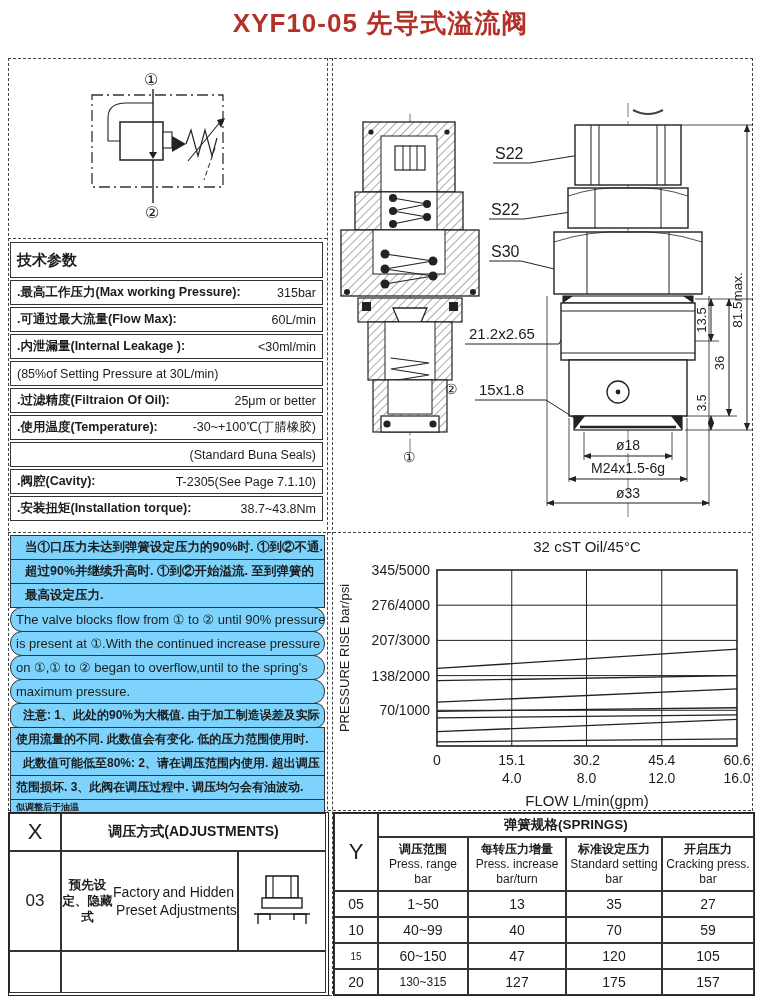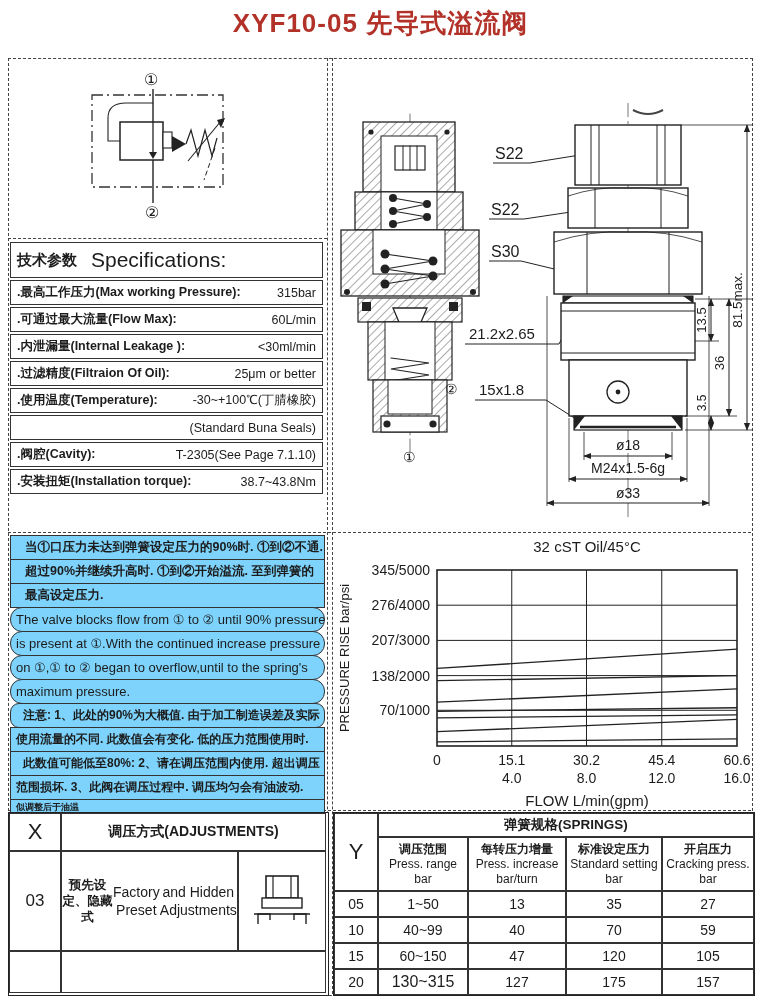--- a/index.html
+++ b/index.html
@@ -65,33 +65,36 @@
     <polyline points="178,86 183,72 190,98 197,72 204,98 209,80" fill="none" stroke="#222" stroke-width="1.2"></polyline>
     <line x1="180" y1="103" x2="213" y2="63" stroke="#222" stroke-width="1.1"></line>
     <polygon points="209,62 217,60 213,70" fill="#222"></polygon>
     <line x1="207" y1="90" x2="196" y2="122" stroke="#222" stroke-width="1" stroke-dasharray="5 3"></line>
     <text x="137" y="160" font-size="16">②</text>
   </svg>
 
   <div class="abs" style="left:10px;top:242px;width:313px;">
     <div class="spec-head" style="height:34px;">
       <span class="cn">技术参数</span>
-      <span class="en">Specifications:</span>
     </div>
     <div class="spec-row" style="height:23px;">
       <span class="lab">.最高工作压力(Max working Pressure):</span>
       <span class="val">315bar</span>
     </div>
     <div class="spec-row" style="height:23px;">
       <span class="lab">.可通过最大流量(Flow Max):</span>
       <span class="val">60L/min</span>
     </div>
     <div class="spec-row" style="height:23px;">
       <span class="lab">.内泄漏量(Internal Leakage ):</span>
       <span class="val">&lt;30ml/min</span>
+    </div>
+    <div class="spec-row" style="height:23px;">
+      <span class="lab" style="font-weight:500;">(85%of Setting Pressure at 30L/min)</span>
+      <span class="val"></span>
     </div>
     <div class="spec-row" style="height:23px;">
       <span class="lab">.过滤精度(Filtraion Of Oil):</span>
       <span class="val">25μm or better</span>
     </div>
     <div class="spec-row" style="height:23px;">
       <span class="lab">.使用温度(Temperature):</span>
       <span class="val">-30~+100℃(丁腈橡胶)</span>
     </div>
     <div class="spec-row" style="height:23px;">
@@ -344,26 +347,26 @@
     <div class="cell" style="font-size:14px;">13</div>
     <div class="cell" style="font-size:14px;">35</div>
     <div class="cell" style="font-size:14px;">27</div>
 
     <div class="cell" style="font-size:14px;">10</div>
     <div class="cell" style="font-size:14px;">40~99</div>
     <div class="cell" style="font-size:14px;">40</div>
     <div class="cell" style="font-size:14px;">70</div>
     <div class="cell" style="font-size:14px;">59</div>
 
-    <div class="cell" style="font-size:14px;text-align:center;">15</div>
+    <div class="cell" style="font-size:10px;text-align:center;">15</div>
     <div class="cell" style="font-size:14px;">60~150</div>
     <div class="cell" style="font-size:14px;">47</div>
     <div class="cell" style="font-size:14px;">120</div>
     <div class="cell" style="font-size:14px;">105</div>
 
     <div class="cell" style="font-size:14px;">20</div>
-    <div class="cell" style="font-size:16px;text-align:right;">130~315</div>
+    <div class="cell" style="font-size:12px;text-align:right;">130~315</div>
     <div class="cell" style="font-size:14px;">127</div>
     <div class="cell" style="font-size:14px;">175</div>
     <div class="cell" style="font-size:14px;">157</div>
   </div>
 
 </div>
 
 </body></html>

